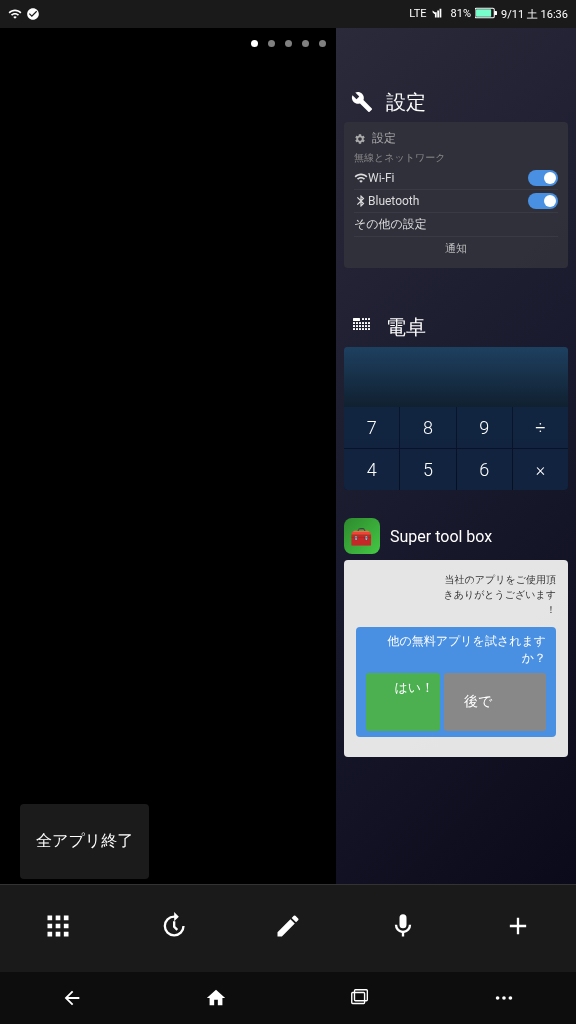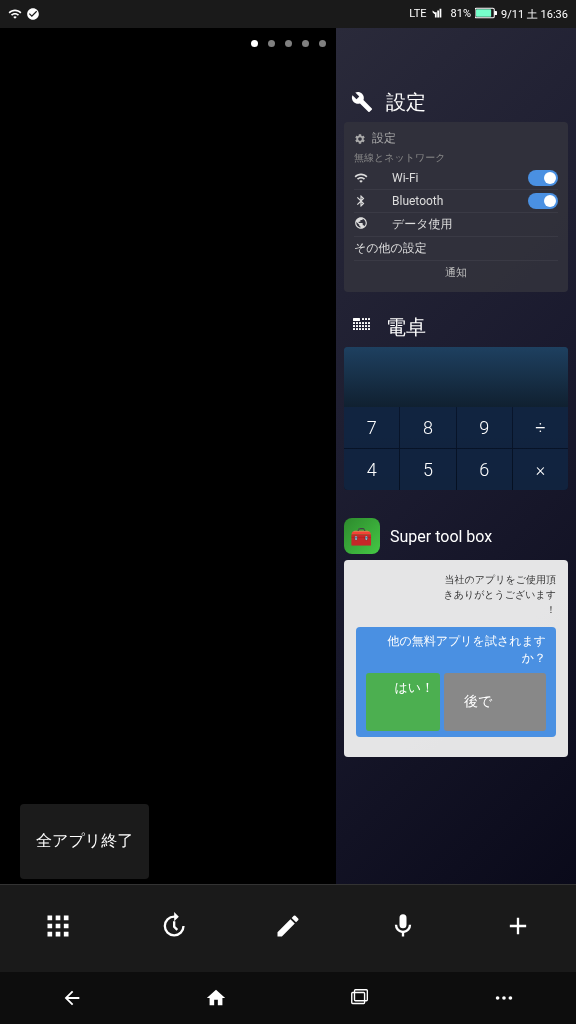--- a/index.html
+++ b/index.html
@@ -135,22 +135,22 @@
       align-items: center;
       justify-content: space-between;
       padding: 3px 0;
       border-bottom: 1px solid rgba(255,255,255,0.05);
     }
     .settings-row:last-child {
       border-bottom: none;
     }
     .settings-row-left {
       display: flex;
-      align-items: flex-start;
-      gap: 24px;
+      align-items: flex-end;
+      gap: 0;
       font-size: 12px;
       color: #ddd;
     }
     .toggle {
       width: 30px;
       height: 16px;
       border-radius: 8px;
       background: #4a90e2;
       position: relative;
     }
@@ -404,28 +404,20 @@
         <div class="toggle"></div>
       </div>
       <div class="settings-row">
         <div class="settings-row-left">
           <svg width="14" height="14" viewBox="0 0 24 24" fill="#4a90e2">
               <path d="M17.71 7.71L12 2h-1v7.59L6.41 5 5 6.41 10.59 12 5 17.59 6.41 19 11 14.41V22h1l5.71-5.71-4.3-4.29 4.3-4.29zM13 5.83l1.88 1.88L13 9.59V5.83zm1.88 10.46L13 18.17v-3.76l1.88 1.88z"></path>
             </svg>
           <span>Bluetooth</span>
         </div>
         <div class="toggle"></div>
-      </div>
-      <div class="settings-row">
-        <div class="settings-row-left">
-          <svg width="14" height="14" viewBox="0 0 24 24" fill="#4a90e2">
-              <path d="M12 2C6.48 2 2 6.48 2 12s4.48 10 10 10 10-4.48 10-10S17.52 2 12 2zm-1 17.93c-3.95-.49-7-3.85-7-7.93 0-.62.08-1.21.21-1.79L9 15v1c0 1.1.9 2 2 2v1.93zm6.9-2.54c-.26-.81-1-1.39-1.9-1.39h-1v-3c0-.55-.45-1-1-1H8v-2h2c.55 0 1-.45 1-1V7h2c1.1 0 2-.9 2-2v-.41c2.93 1.19 5 4.06 5 7.41 0 2.08-.8 3.97-2.1 5.39z"></path>
-            </svg>
-          <span>データ使用</span>
-        </div>
       </div>
       <div class="settings-row">
         <div class="settings-row-left">
           <span>その他の設定</span>
         </div>
       </div>
       <div class="settings-other">通知</div>
     </div>
   </div>
 

